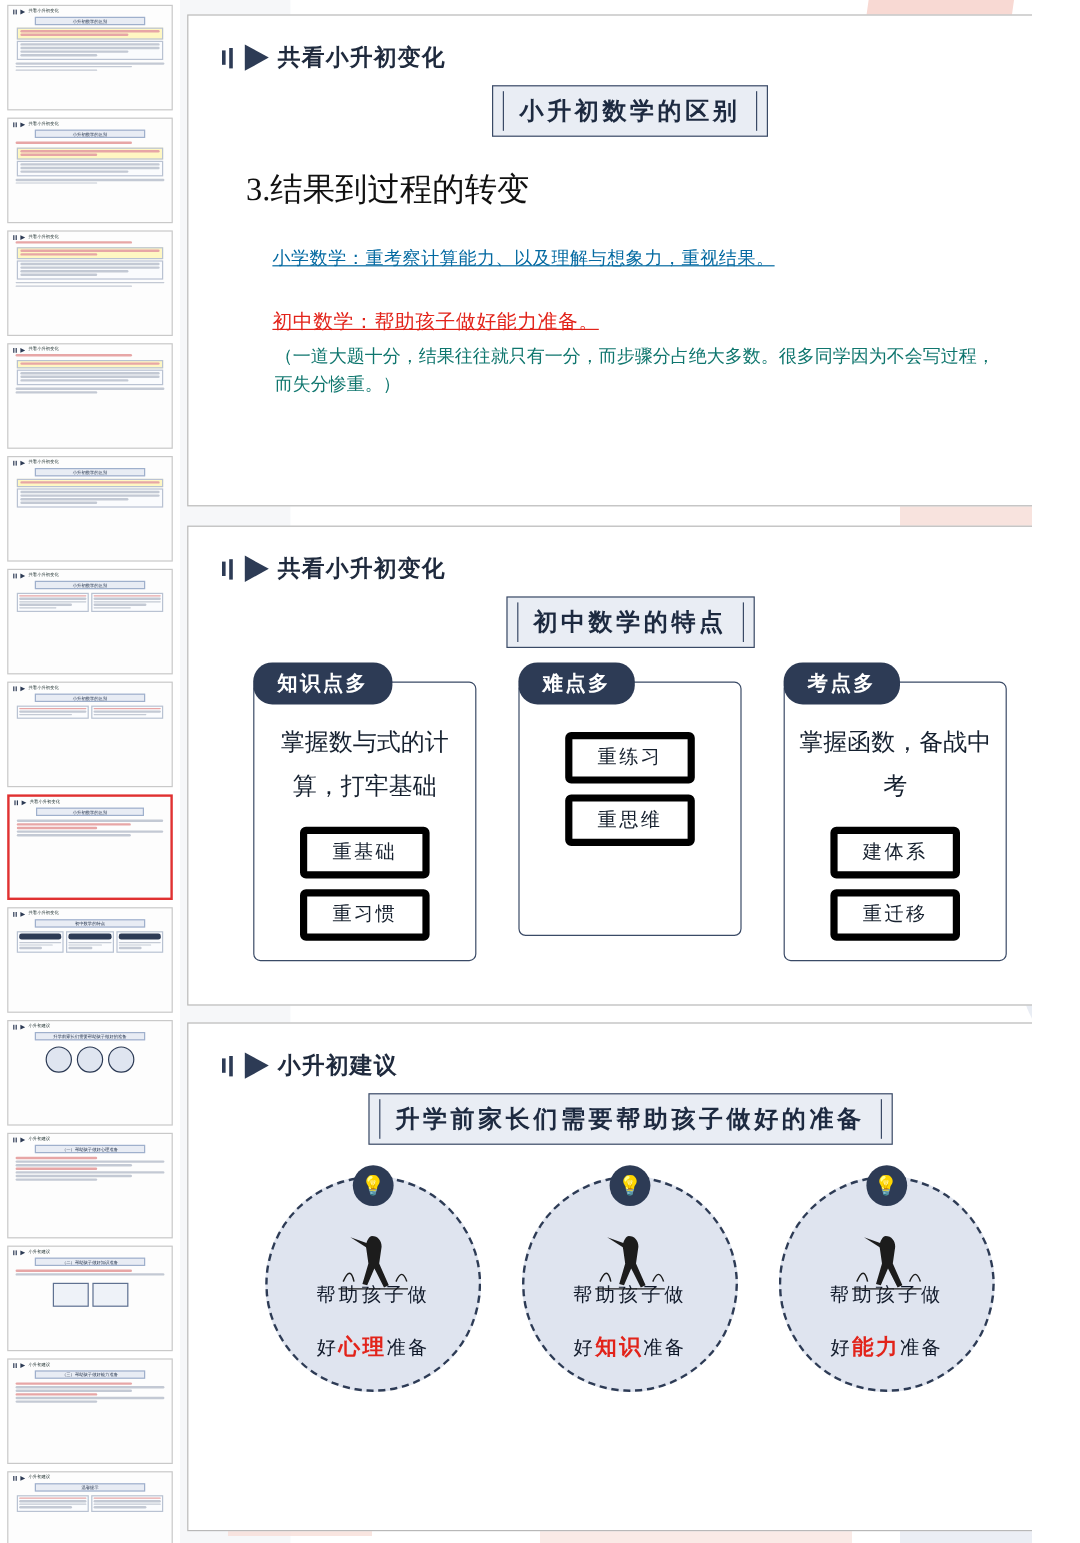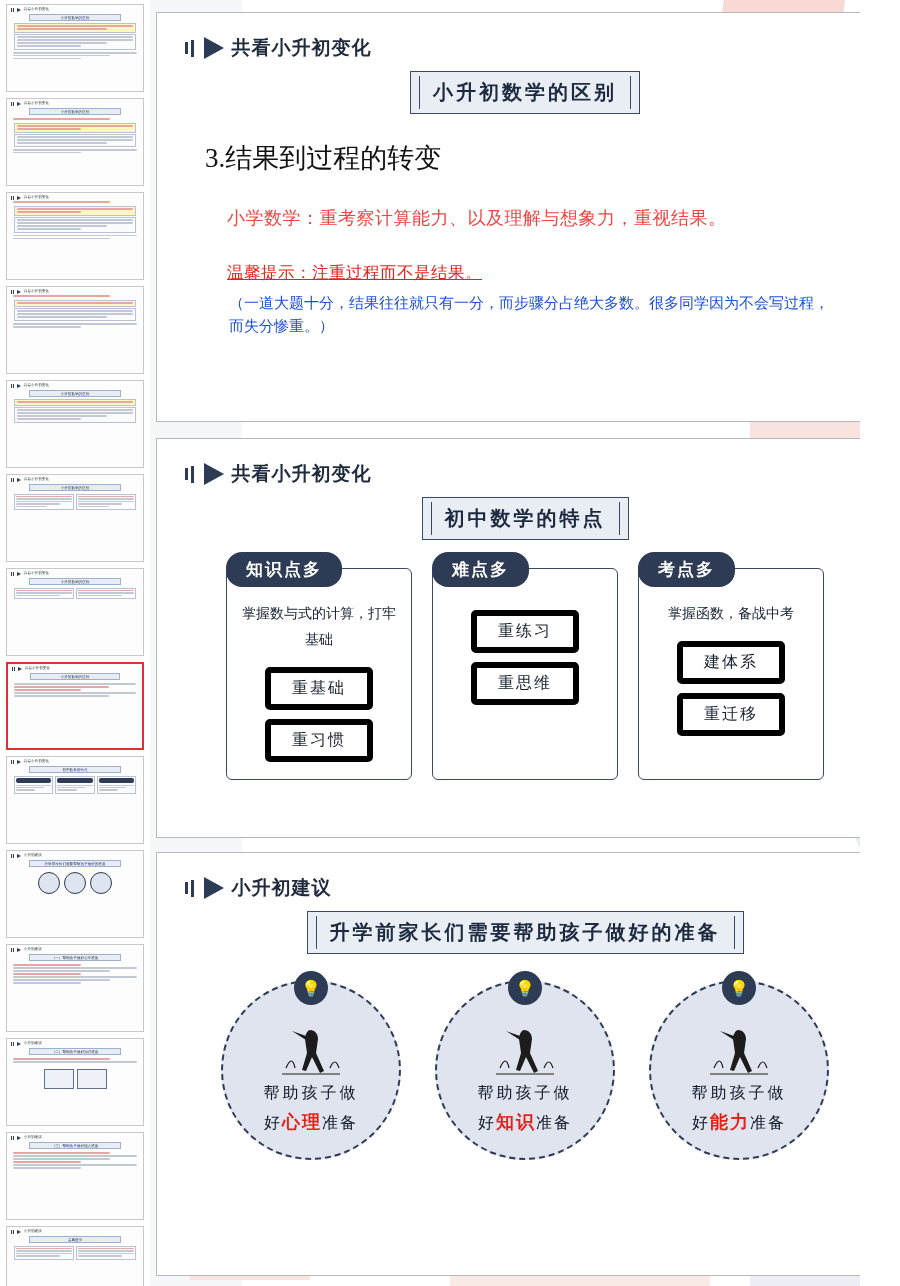--- a/index.html
+++ b/index.html
@@ -159,55 +159,56 @@
   .banner::before { left: 8px; }
   .banner::after { right: 8px; }
 
   
   .s1-h3 {
     margin: 26px 0 0 48px;
     font-size: 27px; color: #111;
   }
   .s1-red1 {
     margin: 30px 0 0 70px;
-    font-size: 18px; color: #ef4444;
+    font-size: 15px; color: #0369a1;
+    text-decoration: underline;
     letter-spacing: .5px;
   }
   .s1-red2 {
     margin: 32px 0 0 70px;
     font-size: 16.5px; color: #e2231a;
     text-decoration: underline;
     letter-spacing: .5px;
   }
   .s1-note {
     margin: 8px 56px 1px 72px;
-    font-size: 15px; color: #1d4ed8; line-height: 1.55;
+    font-size: 15px; color: #0f766e; line-height: 1.55;
   }
 
   
-  .cols { display: flex; justify-content: center; gap: 20px; margin-top: 28px; }
+  .cols { display: flex; justify-content: center; gap: 35px; margin-top: 28px; }
   .col { width: 186px; position: relative; }
   .col-body {
     border: 1px solid #3a4a66;
     border-radius: 6px;
     padding: 32px 10px 16px 10px;
     min-height: 212px;
     text-align: center;
     background: rgba(255,255,255,.9);
   }
   .col-chip {
     position: absolute; top: -16px; left: 0;
     background: #2d3b55; color: #fff;
     border-radius: 16px;
     padding: 6px 20px;
     font-size: 17px;
     letter-spacing: 2px;
     font-weight: bold;
   }
-  .col-text { font-size: 14px; color: #15202f; line-height: 1.85; margin-bottom: 14px; }
+  .col-text { font-size: 20px; color: #15202f; line-height: 1.85; margin-bottom: 14px; }
   .pill {
     display: block;
     margin: 9px auto 0 auto;
     width: 108px;
     border: 6px solid #000000;
     border-radius: 5px;
     background: #fff;
     color: #16202e;
     font-size: 16px;
     letter-spacing: 2px;
@@ -229,21 +230,21 @@
   }
   .bulb {
     position: absolute; top: -11px; left: 50%; transform: translateX(-50%);
     width: 34px; height: 34px; border-radius: 50%;
     background: #2d3b55;
     display: flex; align-items: center; justify-content: center;
     color: #fff; font-size: 16px;
   }
   .bird { position: absolute; top: 42px; left: 50%; transform: translateX(-50%); }
   .c-l1 { font-size: 16px; color: #10192a; letter-spacing: 3px; }
-  .c-l2 { font-size: 16px; color: #10192a; letter-spacing: 2px; margin-top: 6px; }
+  .c-l2 { font-size: 16px; color: #10192a; letter-spacing: 2px; margin-top: 20px; }
   .c-l2 .em { color: #e2231a; font-weight: bold; font-size: 18px; }
 </style>
 </head>
 <body>
 
 <div id="root">
 
   <div id="sidebar">
 
     <div class="thumb">
@@ -630,21 +631,21 @@
           <div class="bars">
               <i></i>
               <i></i>
             </div>
           <div class="tri"></div>
           <div class="htxt">共看小升初变化</div>
         </div>
         <div class="banner">小升初数学的区别</div>
         <div class="s1-h3">3.结果到过程的转变</div>
         <div class="s1-red1">小学数学：重考察计算能力、以及理解与想象力，重视结果。</div>
-        <div class="s1-red2">温馨提示：注重过程而不是结果。</div>
+        <div class="s1-red2">初中数学：帮助孩子做好能力准备。</div>
         <div class="s1-note">（一道大题十分，结果往往就只有一分，而步骤分占绝大多数。很多同学因为不会写过程，而失分惨重。）</div>
       </div>
     </div>
 
     <div class="slide" id="slide2">
       <div class="slide-inner">
         <div class="hdr">
           <div class="bars">
               <i></i>
               <i></i>

